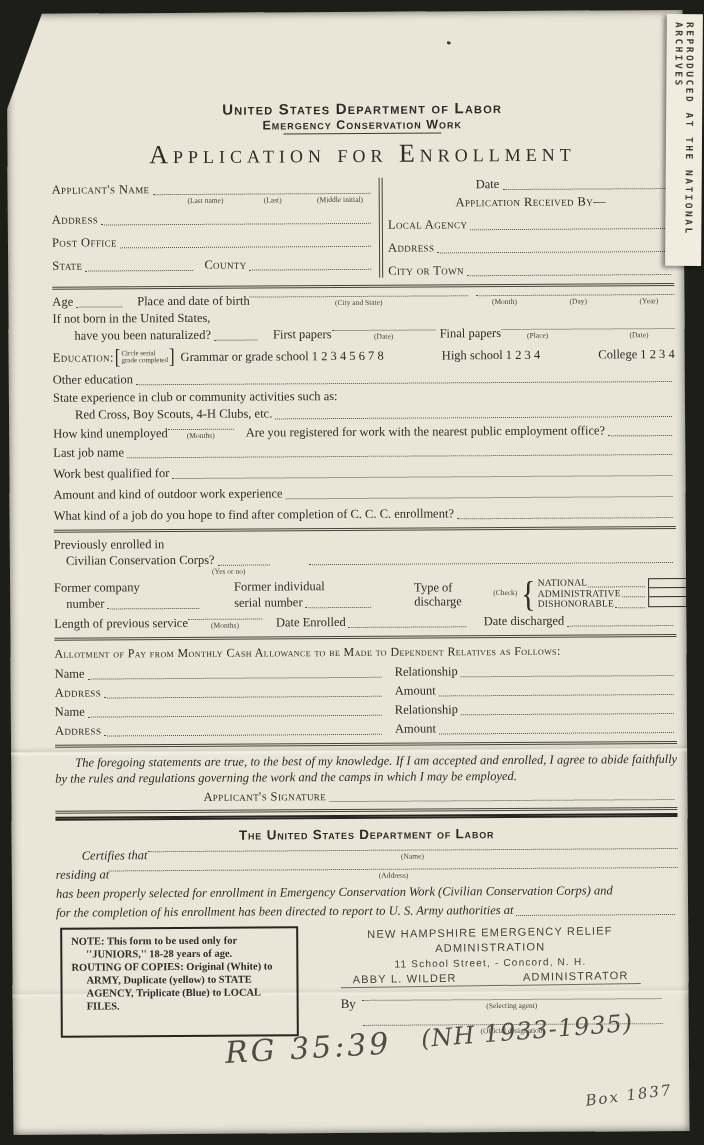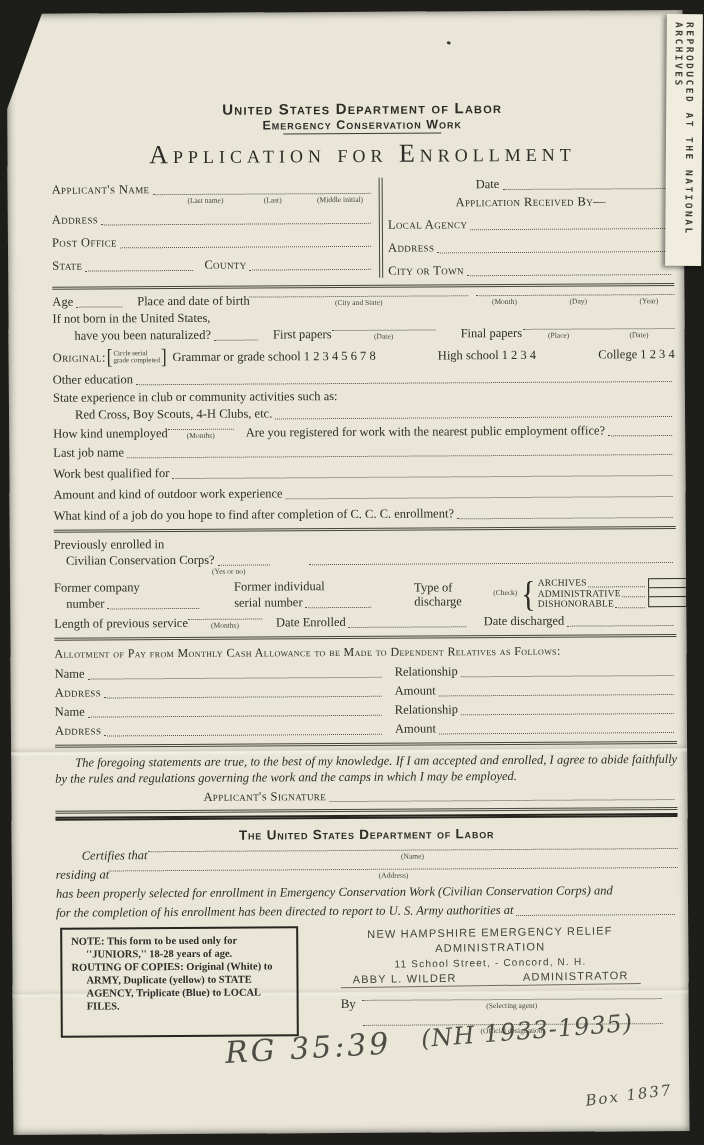--- a/index.html
+++ b/index.html
@@ -194,32 +194,32 @@
       <div class="r" style="margin-top:3px; padding-left:22px">
         <span>have you been naturalized?</span>
         <span class="dots" style="flex:0 0 44px"></span>
         <span style="margin-left:12px">First papers</span>
         <div class="fillw" style="flex:0 0 104px">
           <span class="dots full"></span>
           <div class="capsrow center">
               <span class="cap">(Date)</span>
             </div>
         </div>
-        <span style="margin-left:25px">Final papers</span>
+        <span style="margin-left:4px">Final papers</span>
         <div class="fillw" style="flex:1">
           <span class="dots full"></span>
           <div class="capsrow spread" style="padding:0 26px">
             <span class="cap">(Place)</span>
             <span class="cap">(Date)</span>
           </div>
         </div>
       </div>
 
       <div class="edu">
-        <span class="sc">Original:</span>
+        <span class="sc">Education:</span>
         <span class="brk">[</span>
         <span class="brknote">
           <span>Circle serial</span>
           <span>grade completed</span>
         </span>
         <span class="brk">]</span>
         <span style="margin-left:5px">Grammar or grade school 1 2 3 4 5 6 7 8</span>
         <span class="sp"></span>
         <span>High school 1 2 3 4</span>
         <span class="sp"></span>
@@ -295,21 +295,21 @@
             <span>serial number</span>
             <span class="dots" style="flex:0 0 66px"></span>
           </span>
         </div>
         <div class="discharge">
           <span>Type of discharge</span>
           <span class="cap" style="margin:0 2px 1px 4px">(Check)</span>
           <span class="brace">{</span>
           <div class="dstack">
             <div class="dopt">
-                <span>ARCHIVES</span>
+                <span>NATIONAL</span>
                 <span class="dots"></span>
               </div>
             <div class="dopt">
                 <span>ADMINISTRATIVE</span>
                 <span class="dots"></span>
               </div>
             <div class="dopt">
                 <span>DISHONORABLE</span>
                 <span class="dots"></span>
               </div>

